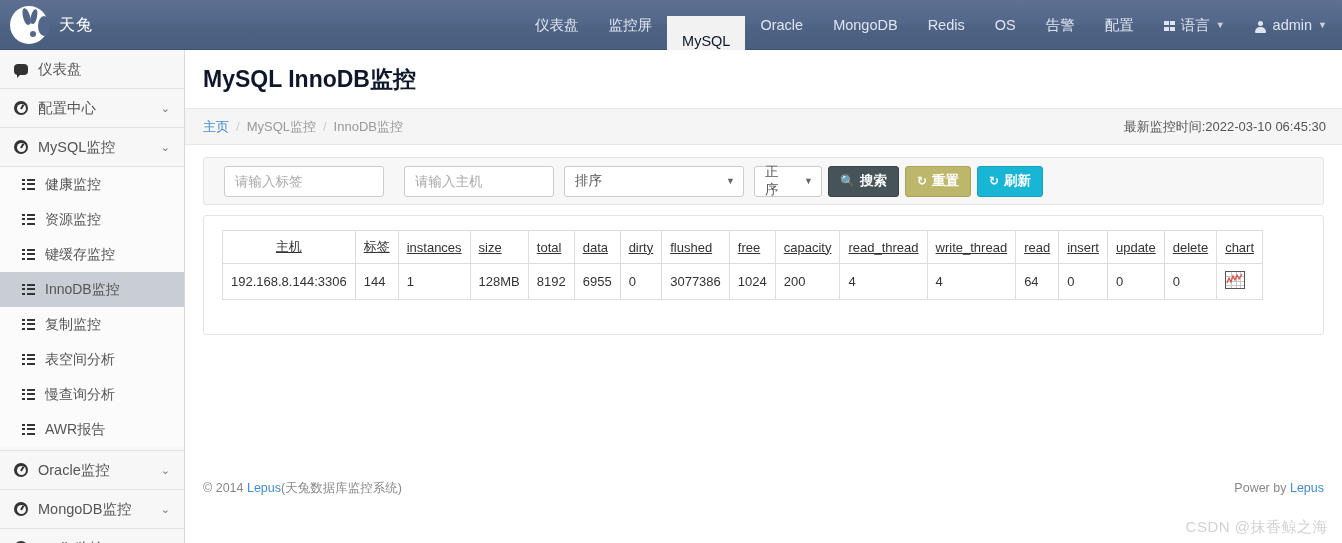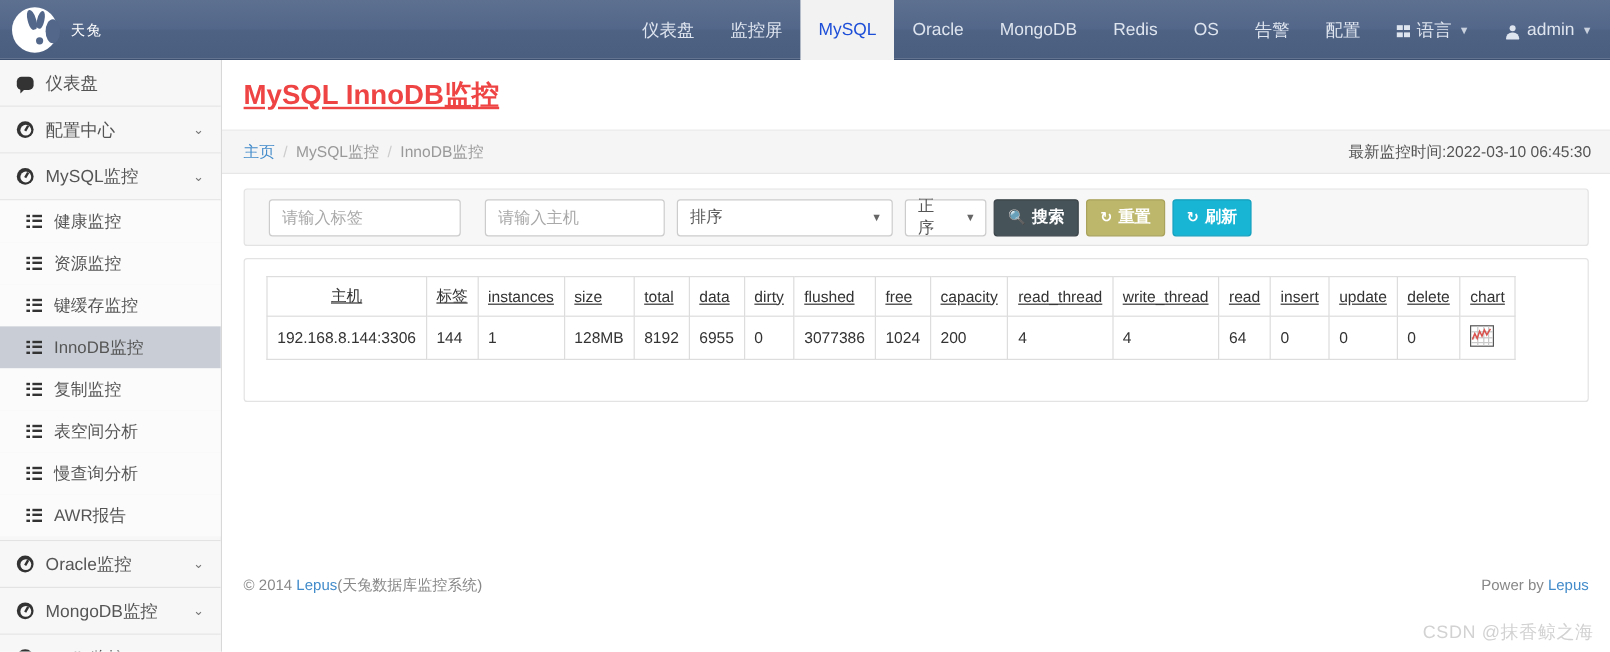--- a/index.html
+++ b/index.html
@@ -50,33 +50,33 @@
     position: absolute; left: 20px; top: 25px;
     width: 6px; height: 6px; border-radius: 50%;
     background: #53678a;
   }
   #brand-logo .notch {
     position: absolute; left: 28px; top: 10px;
     width: 12px; height: 20px; background: #53678a;
     border-radius: 50%;
   }
   #brand-text {
-    color: #fff; font-size: 12px; margin-left: 11px;
+    color: #fff; font-size: 16px; margin-left: 11px;
     letter-spacing: 1px;
   }
   #nav-spacer { flex: 1 1 auto; }
   #nav-main { display: flex; align-items: stretch; }
   .navitem {
     display: flex; align-items: center; justify-content: center;
     color: #dfe5ef; font-size: 14.5px;
     padding: 0 15px; height: 50px;
     white-space: nowrap; cursor: pointer;
   }
   .navitem.active {
-    background: #f2f2f2; color: #1d4ed8;
+    background: #f2f2f2; color: #0f172a; margin-top: 16px;
   }
   .navitem .caret {
     margin-left: 6px; font-size: 9px; opacity: .85;
   }
   .gridicon {
     display: inline-block; width: 12px; height: 11px;
     margin-right: 5px; position: relative; top: 1px;
   }
   .gridicon i {
     position: absolute; width: 5px; height: 4.5px; background: #dfe5ef;
@@ -176,21 +176,21 @@
     position: absolute; top: 50px; left: 185px;
     width: 1157px; height: 493px;
     background: #fff; overflow: hidden;
   }
   #page-head {
     height: 59px; border-bottom: 1px solid #e7e7e7;
     display: flex; align-items: center; padding-left: 18px;
     background: #fff;
   }
   #page-title {
-    font-size: 23px; font-weight: bold; color: #ef4444; text-decoration: underline;
+    font-size: 23px; font-weight: bold; color: #0f172a;
   }
   #breadcrumb-bar {
     height: 36px; background: #f5f5f5;
     border-bottom: 1px solid #e7e7e7;
     display: flex; align-items: center;
     padding: 0 16px 0 18px;
     font-size: 13px;
   }
   .crumb { color: #999; }
   .crumb.link { color: #428bca; cursor: pointer; }

